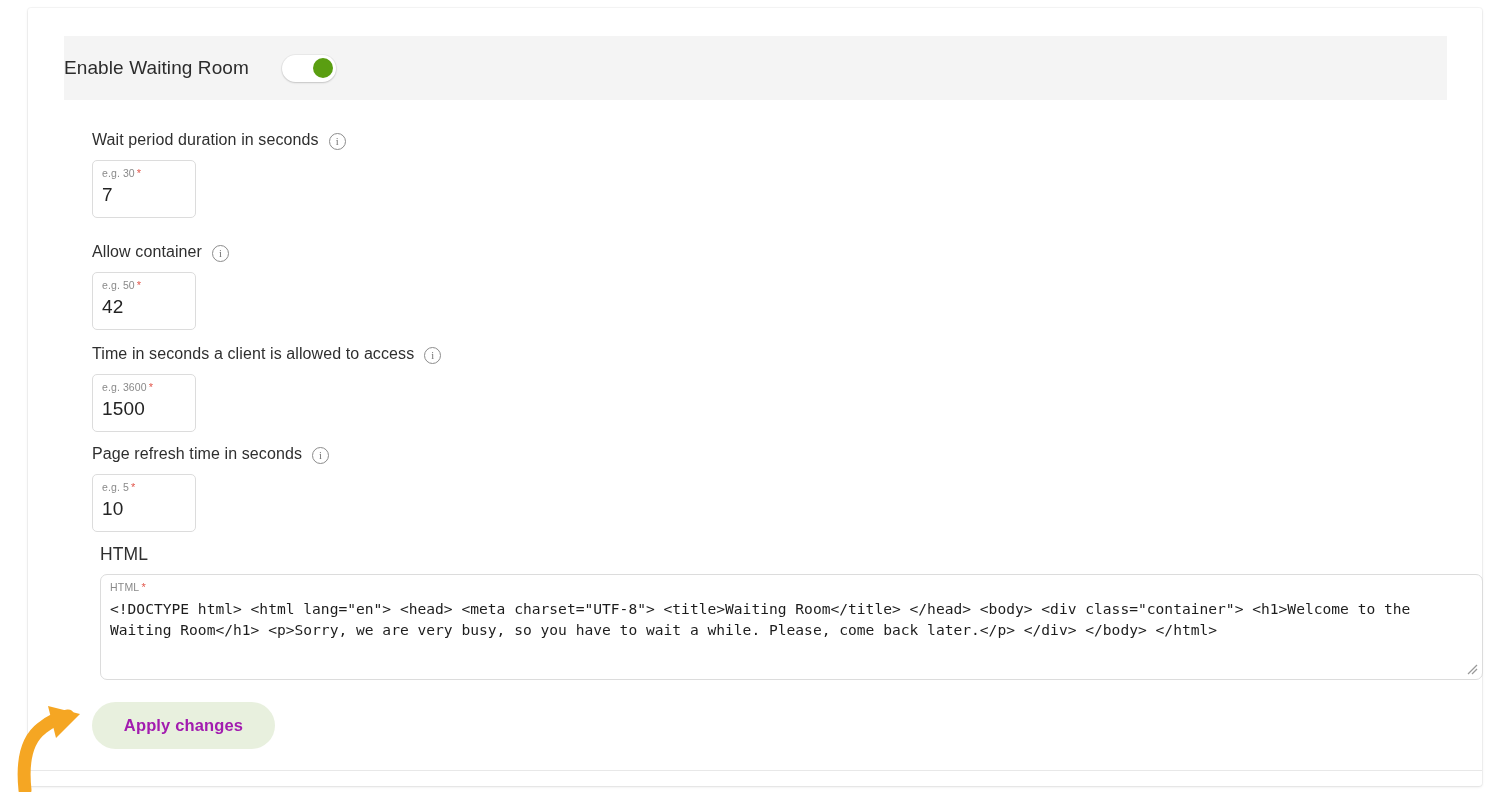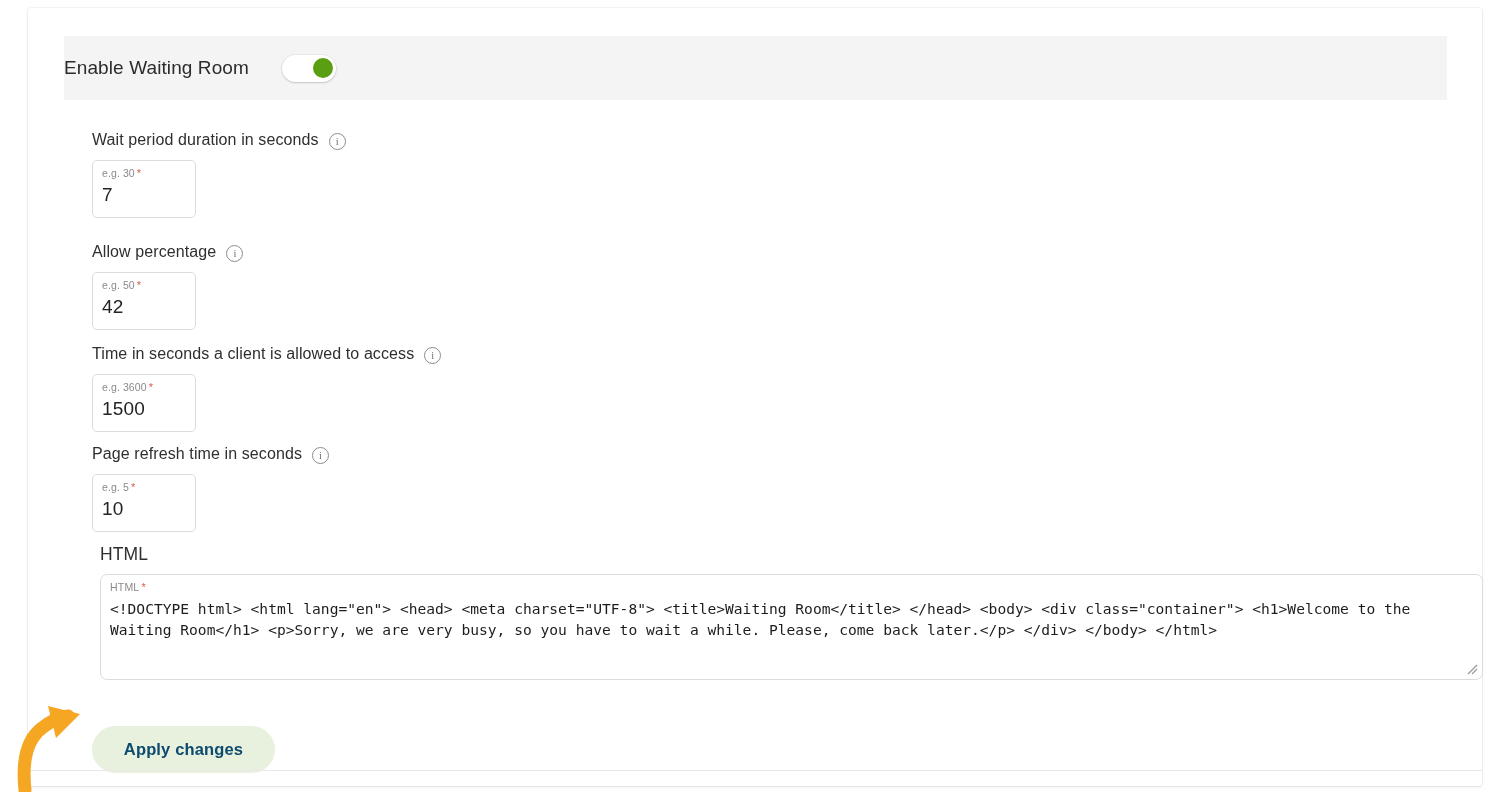--- a/index.html
+++ b/index.html
@@ -185,27 +185,27 @@
     bottom: 3px;
     width: 14px;
     height: 14px;
     cursor: nwse-resize;
   }
 
   
   .apply-button {
     position: absolute;
     left: 64px;
-    top: 718px;
+    top: 694px;
     width: 183px;
     height: 47px;
     border: none;
     border-radius: 24px;
     background: #e8f0de;
-    color: #0c4a6e;
+    color: #a21caf;
     font-family: "Liberation Sans", sans-serif;
     font-size: 16.5px;
     font-weight: bold;
     letter-spacing: 0.15px;
     cursor: pointer;
     padding: 0;
     text-align: center;
     line-height: 47px;
   }
 
@@ -238,21 +238,21 @@
         <span class="info-icon">i</span>
       </div>
       <div class="text-field">
         <span class="float-label"><span>e.g. 30</span><span class="req-star">*</span></span>
         <span class="field-value">7</span>
       </div>
     </div>
 
     <div class="field-group" style="top:234px;">
       <div class="field-label-row">
-        <span class="field-label">Allow percentage</span>
+        <span class="field-label">Allow container</span>
         <span class="info-icon">i</span>
       </div>
       <div class="text-field">
         <span class="float-label"><span>e.g. 50</span><span class="req-star">*</span></span>
         <span class="field-value">42</span>
       </div>
     </div>
 
     <div class="field-group" style="top:336px;">
       <div class="field-label-row">

